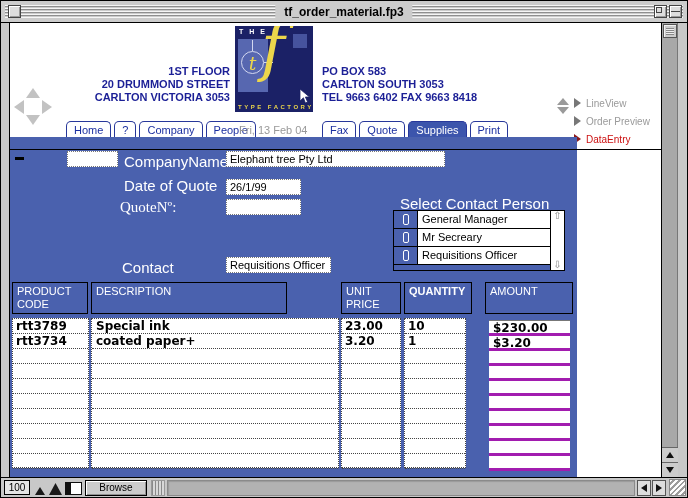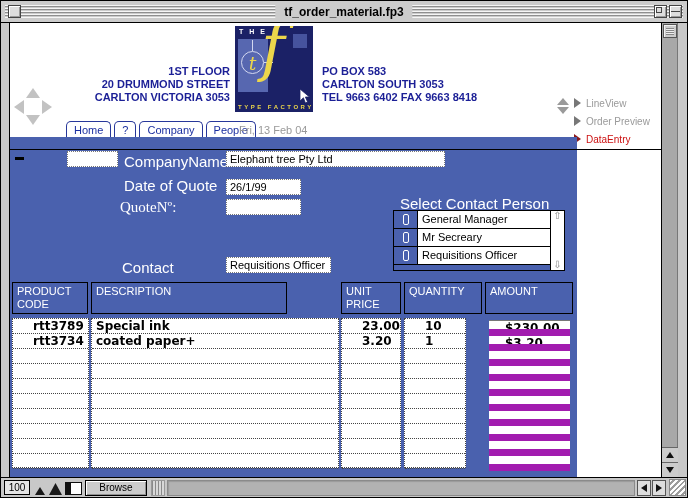--- a/index.html
+++ b/index.html
@@ -95,28 +95,28 @@
   .cl-box{width:6px;height:11px;border:1px solid #fff;border-radius:2px;display:block;}
   .cl-text{flex:1;background:#fff;font-size:11px;line-height:17px;padding-left:4px;color:#000;white-space:nowrap;overflow:hidden;}
   .cl-strip{flex:1;}
   .cl-scroll{width:14px;border-left:1px solid #000;background:#fff;display:flex;flex-direction:column;
     justify-content:space-between;align-items:center;font-size:10px;color:#888;line-height:10px;}
 
   
   .th{position:absolute;top:259px;height:32px;background:#4a61ae;border:1px solid #000;color:#fff;
     font-size:11px;line-height:13px;padding:2px 2px 8px 4px;}
   .th0{left:2px;width:76px;} .th1{left:81px;width:196px;} .th2{left:331px;width:60px;}
-  .th3{left:394px;width:78px;} .th4{left:475px;width:88px;}
+  .th3{left:394px;width:68px;font-weight:bold;} .th4{left:475px;width:88px;}
   .bcol{position:absolute;top:295px;height:150px;background:#fff;border:1px dotted #444;}
   .bc0{left:2px;width:77px;} .bc1{left:81px;width:248px;} .bc2{left:331px;width:60px;} .bc3{left:394px;width:62px;}
   .bc4{left:479px;top:297px;width:81px;border:none;border-top:1px solid #777;}
   .bcell{height:15px;border-bottom:1px dotted #444;font-size:12px;font-weight:bold;line-height:14px;
-    padding-left:20px;color:#000;font-family:"DejaVu Sans",sans-serif;white-space:nowrap;overflow:hidden;}
+    padding-left:3px;color:#000;font-family:"DejaVu Sans",sans-serif;white-space:nowrap;overflow:hidden;}
   .bc1 .bcell{padding-left:4px;}
-  .bc4 .bcell{border-bottom:7px solid #a21caf;padding-left:16px;}
+  .bc4 .bcell{border-bottom:3px solid #a21caf;padding-left:4px;}
 
   
   .vscroll{position:absolute;left:660px;top:22px;width:17px;height:455px;background:#a8a8a8;
     border-left:1px solid #000;border-right:1px solid #777;}
   .vthumb{position:absolute;left:1px;top:1px;width:14px;height:14px;background:#ccc;border:1px solid #555;
     box-shadow:inset 1px 1px 0 #f2f2f2;}
   .vthumb::after{content:"";position:absolute;left:2px;right:2px;top:3px;height:7px;
     background:repeating-linear-gradient(to bottom,#888 0 1px,#eee 1px 2px);}
   .vbtn{position:absolute;left:0;width:16px;height:15px;background:#ccc;border-top:1px solid #666;
     display:flex;align-items:center;justify-content:center;}
@@ -197,20 +197,26 @@
         <span class="c-e"></span>
     </div>
 
     <div class="tabs tabs-l" id="tabsL">
         <div class="tab">Home</div>
         <div class="tab">?</div>
         <div class="tab">Company</div>
         <div class="tab">People</div>
       </div>
     <div class="date-label">Fri, 13 Feb 04</div>
+    <div class="tabs tabs-r" id="tabsR">
+        <div class="tab">Fax</div>
+        <div class="tab">Quote</div>
+        <div class="tab sel">Supplies</div>
+        <div class="tab">Print</div>
+      </div>
 
     <div class="diamond">
       <span class="d-up"></span>
         <span class="d-down"></span>
     </div>
     <div class="layouts" id="layouts">
         <div class="lay-item">
           <span class="lay-marker" style="border-left-color: rgb(119, 119, 119);"></span>
           <span class="lay-label" style="color: rgb(154, 154, 154);">LineView</span>
         </div>

